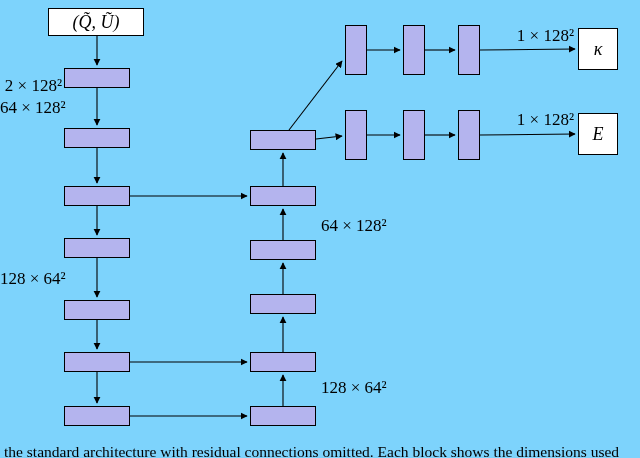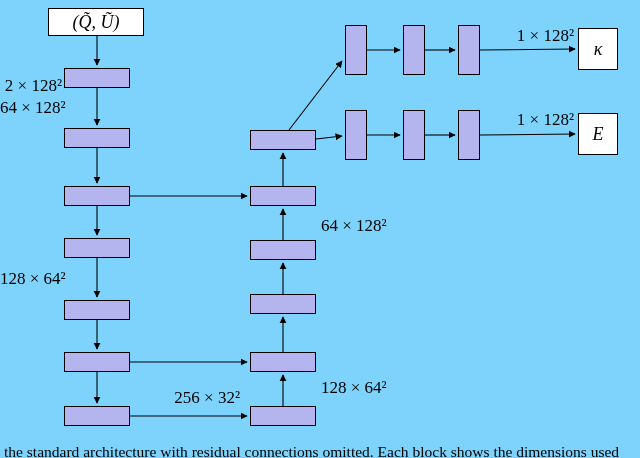--- a/index.html
+++ b/index.html
@@ -99,21 +99,20 @@
   <div class="wbox" style="left:578px;top:28px;width:40px;height:42px;">
     <span>κ</span>
   </div>
   <div class="wbox" style="left:578px;top:113px;width:40px;height:42px;">
     <span>E</span>
   </div>
 
   <div class="lbl r" style="left:0px;top:44px;width:62px;margin-top:33px;">2 × 128²</div>
   <div class="lbl r" style="left:0px;top:99px;width:62px;">64 × 128²</div>
   <div class="lbl r" style="left:0px;top:270px;width:62px;">128 × 64²</div>
-  <div class="lbl c" style="left:134px;top:389px;width:106px;">256 × 32²</div>
   <div class="lbl" style="left:321px;top:217px;">64 × 128²</div>
   <div class="lbl" style="left:321px;top:379px;">128 × 64²</div>
   <div class="lbl c" style="left:486px;top:27px;width:88px;">1 × 128²</div>
   <div class="lbl c" style="left:486px;top:111px;width:88px;">1 × 128²</div>
 
   <div id="caption">the standard architecture with residual connections omitted. Each block shows the dimensions used</div>
 
 </div>
 
 </body></html>

